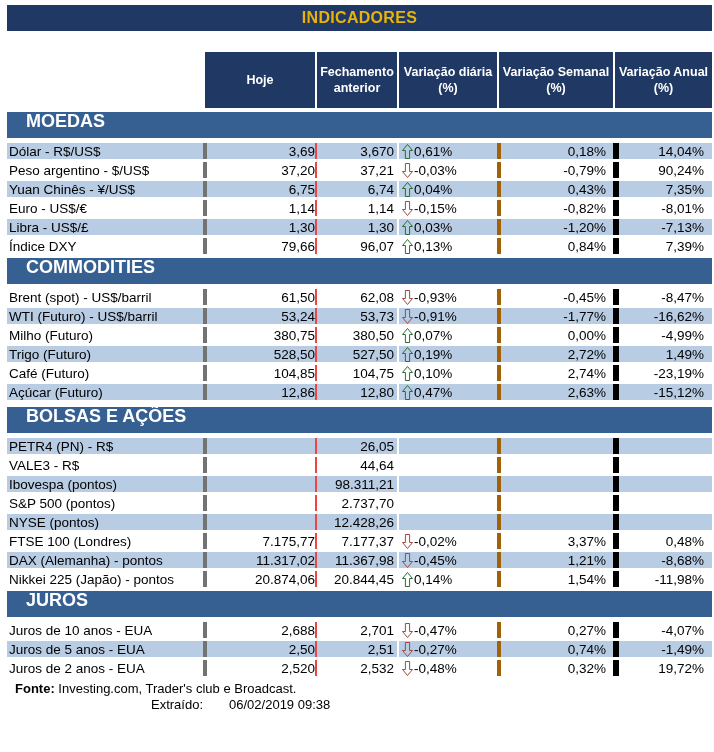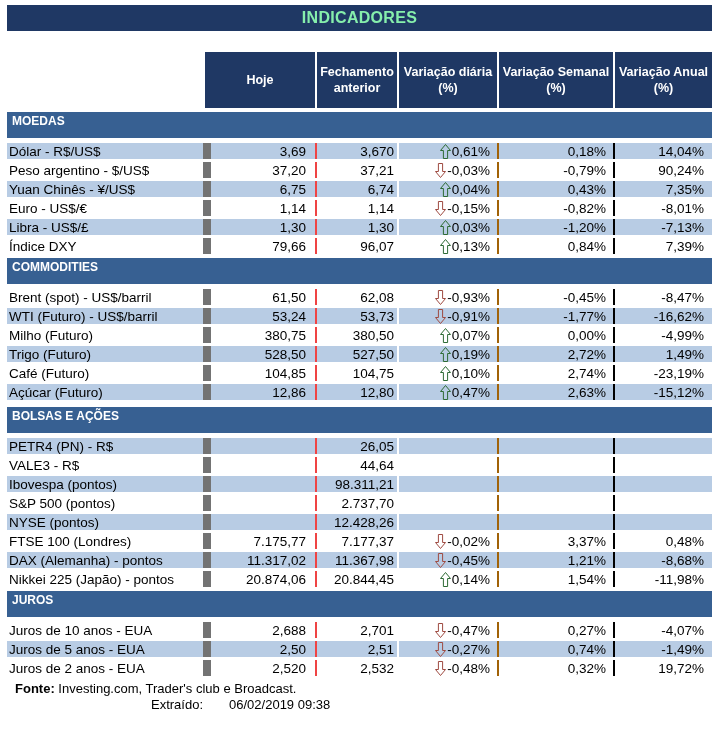--- a/index.html
+++ b/index.html
@@ -1,57 +1,57 @@
 <!DOCTYPE html>
 <html><head>
 <meta charset="utf-8">
 <style>
   html,body{margin:0;padding:0;background:#ffffff;}
   body{width:714px;height:752px;font-family:"Liberation Sans",sans-serif;color:#000;}
   .page{position:relative;width:714px;height:752px;overflow:hidden;}
   .tbl{margin-left:7px;width:705px;}
 
   .title-bar{
-    margin-top:5px;height:26px;background:#1F3864;color:#86efac;
+    margin-top:5px;height:26px;background:#1F3864;color:#eab308;
     font-weight:bold;font-size:16px;letter-spacing:.3px;
     display:flex;align-items:center;justify-content:center;
   }
 
   .hdr-row{
     margin-top:21px;height:56px;
     display:grid;grid-template-columns:196px 112px 82px 100px 116px 99px;
   }
   .hdr-spacer{background:transparent;}
   .hdr-cell{
     background:#1F3864;color:#fff;font-weight:bold;font-size:12.5px;line-height:1.3;
     display:flex;align-items:center;justify-content:center;text-align:center;
     border-left:2px solid #fff;box-sizing:border-box;padding:0 3px;
   }
 
   .section{margin:0;}
   .section-bar{
     margin-top:4px;margin-bottom:5px;height:26px;background:#376092;color:#fff;
-    font-weight:bold;font-size:12px;line-height:17px;
-    padding:1px 0 0 5px;box-sizing:border-box;
+    font-weight:bold;font-size:18px;line-height:17px;
+    padding:1px 0 0 19px;box-sizing:border-box;
   }
   .section:nth-of-type(3) .section-bar{margin-top:7px;}
 
   .row{
     display:grid;grid-template-columns:196px 112px 82px 100px 116px 99px;
     height:16px;margin-bottom:3px;font-size:13.5px;
   }
   .row .cell{box-sizing:border-box;display:flex;align-items:center;overflow:hidden;white-space:nowrap;}
   .row.blue .cell{background:#B8CCE4;}
   .row.white .cell{background:#ffffff;}
   .cell.c-label{padding-left:2px;}
-  .cell.c-hoje{justify-content:flex-end;padding-right:9px;border-left:8px solid #737373;}
+  .cell.c-hoje{justify-content:flex-end;border-left:4px solid #737373;}
   .cell.c-fech{justify-content:flex-end;padding-right:3px;border-left:2px solid #ef4444;}
-  .cell.c-daily{justify-content:flex-end;padding-left:3px;padding-right:7px;border-left:2px solid #fff;overflow:visible;}
-  .cell.c-weekly{justify-content:flex-end;padding-right:7px;border-left:2px solid #a16207;}
-  .cell.c-annual{justify-content:flex-end;padding-right:8px;border-left:2px solid #000000;}
+  .cell.c-daily{justify-content:flex-start;padding-left:3px;padding-right:7px;border-left:2px solid #fff;overflow:visible;}
+  .cell.c-weekly{justify-content:flex-end;padding-right:7px;border-left:4px solid #a16207;}
+  .cell.c-annual{justify-content:flex-end;padding-right:8px;border-left:6px solid #000000;}
   .trend-slot{width:12px;height:15px;display:flex;align-items:center;}
   .trend-svg{display:block;}
 
   .footer{margin-left:8px;margin-top:5px;font-size:13px;line-height:16px;}
   .footer .bold{font-weight:bold;}
   .f2{margin-left:136px;}
   .f2 .lbl{margin-right:26px;}
 </style>
 </head>
 <body>

